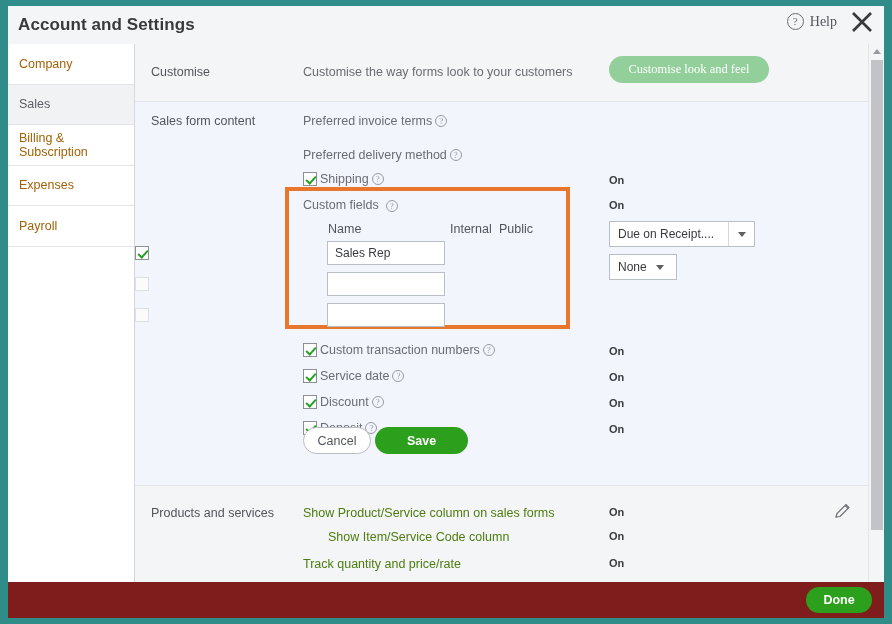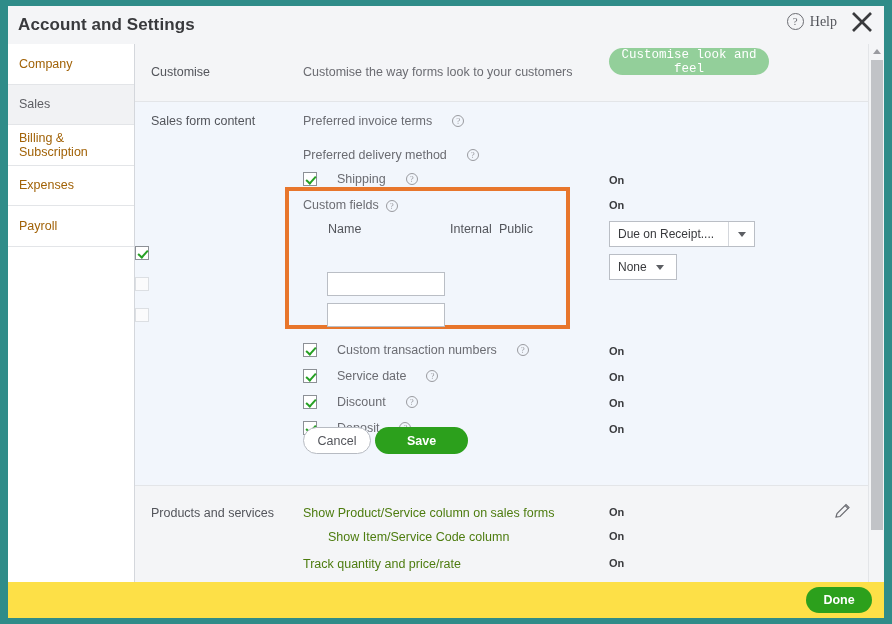--- a/index.html
+++ b/index.html
@@ -136,48 +136,48 @@
   .cust-desc {
     position: absolute;
     left: 168px;
     top: 21px;
     font-size: 12.5px;
     color: #6b6c72;
   }
   .btn-customise {
     position: absolute;
     left: 474px;
-    top: 4px;
+    top: 12px;
     width: 160px;
     height: 27px;
     border-radius: 14px;
     background: #93cf9a;
     color: #ffffff;
     font-size: 12.5px;
     border: none;
     cursor: pointer;
-    font-family: Liberation Mono, monospace;
+    font-family: Liberation Serif, serif;
   }
 
   
   .sec-salesform {
     position: relative;
     height: 384px;
     background: #f2f6fc;
     border-bottom: 1px solid #e3e5e8;
   }
 
   .row-label {
     position: absolute;
     left: 168px;
     font-size: 12.5px;
     color: #6b6c72;
     display: flex;
     align-items: center;
-    gap: 20px;
+    gap: 3px;
   }
   .qmark {
     display: inline-block;
     width: 12px; height: 12px;
     border-radius: 50%;
     border: 1px solid #9a9ba0;
     color: #9a9ba0;
     font-size: 9px;
     line-height: 10px;
     text-align: center;
@@ -397,21 +397,21 @@
     height: 470px;
     background: #c1c3c7;
     cursor: pointer;
   }
 
   
   .footer {
     position: absolute;
     left: 0; right: 0; bottom: 0;
     height: 36px;
-    background: #fde047;
+    background: #7f1d1d;
   }
   .btn-done {
     position: absolute;
     right: 12px;
     top: 5px;
     width: 66px;
     height: 26px;
     border-radius: 13px;
     background: #2ca01c;
     border: none;
@@ -509,20 +509,21 @@
         <div class="cf-title">
           <span>Custom fields</span>
           <span class="qmark">?</span>
         </div>
         <div class="on-val" style="top:97px">On</div>
 
         <div class="cf-head name">Name</div>
         <div class="cf-head intern">Internal</div>
         <div class="cf-head public">Public</div>
 
+        <input class="cf-input" style="top: 139px;" value="Sales Rep">
         <span class="cf-cb cbx checked" style="top:144px"></span>
         <span class="cf-cb cbx checked" style="top:144px"></span>
 
         <input class="cf-input" style="top: 170px;" value="">
         <span class="cf-cb cbx" style="top:175px"></span>
         <span class="cf-cb cbx disabled" style="top:175px"></span>
 
         <input class="cf-input" style="top: 201px;" value="">
         <span class="cf-cb cbx" style="top:206px"></span>
         <span class="cf-cb cbx disabled" style="top:206px"></span>

